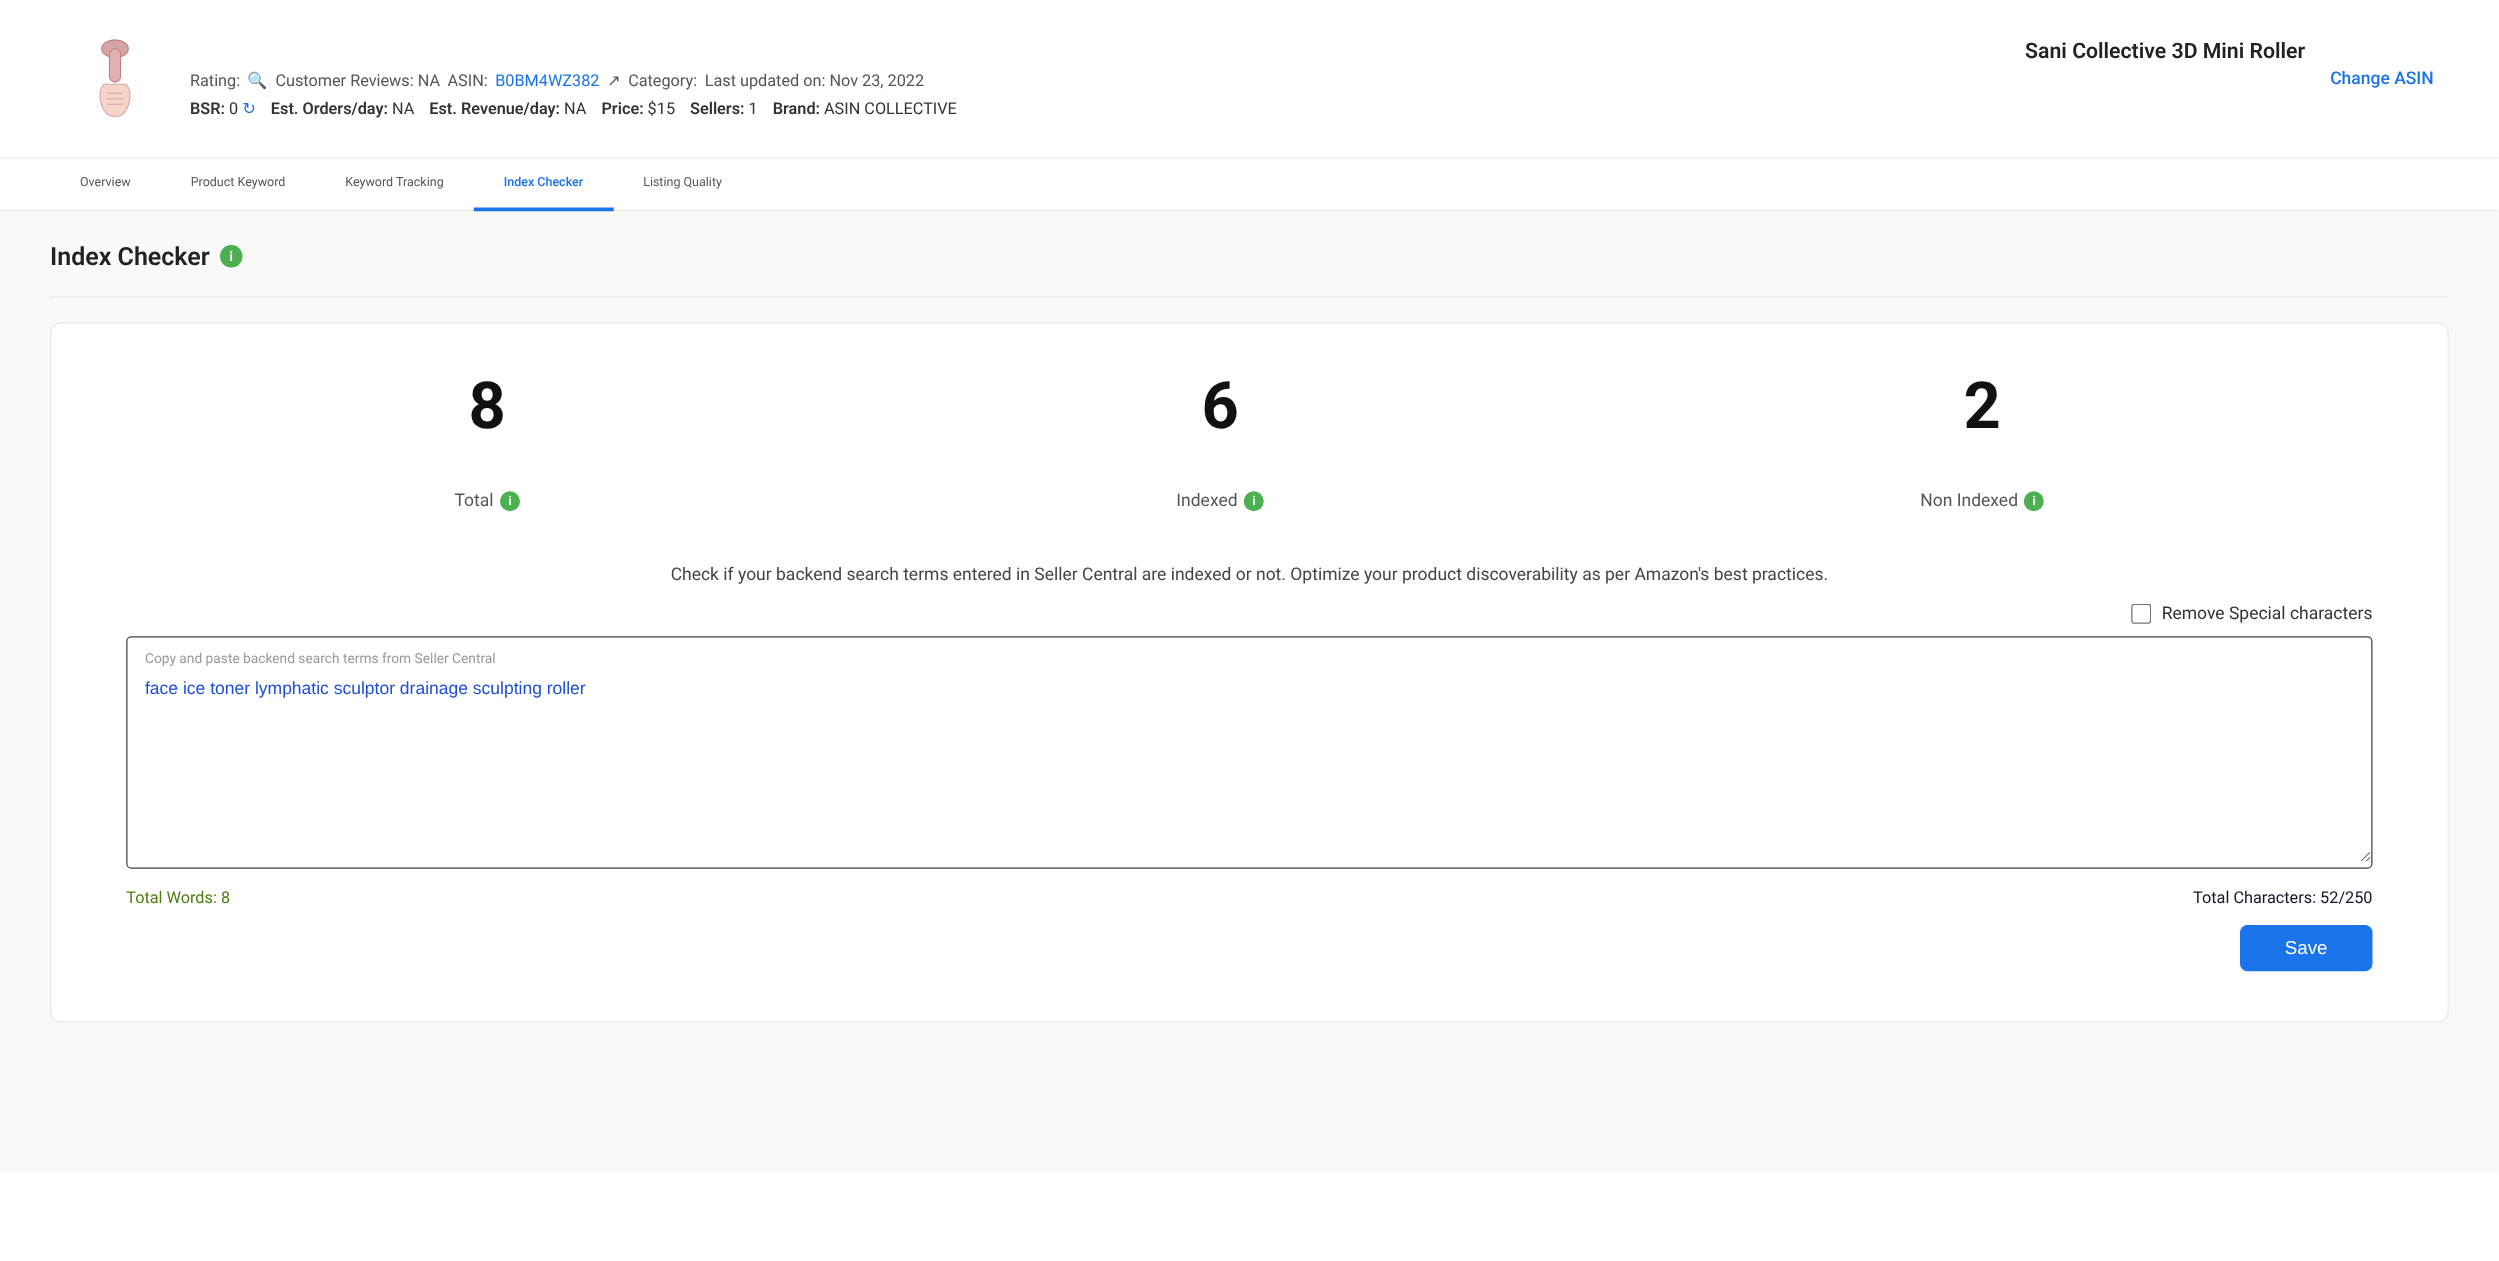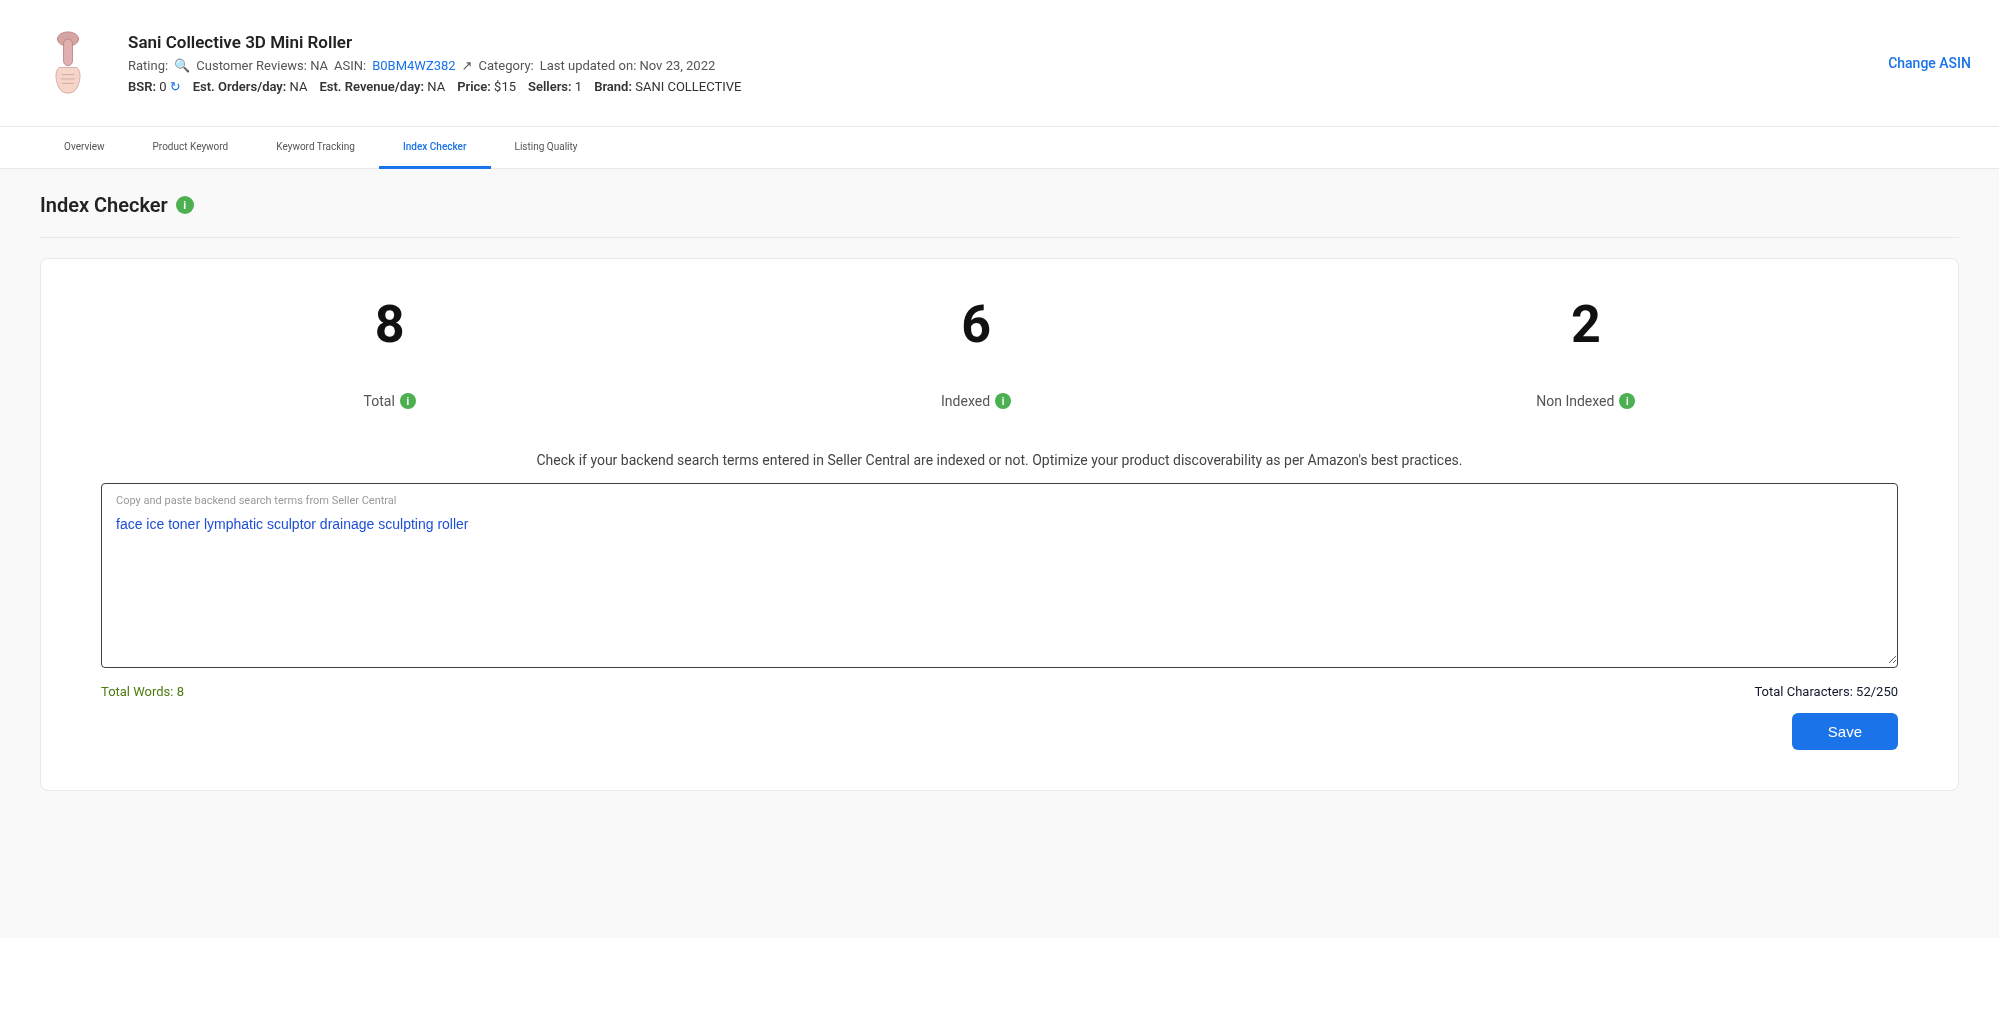--- a/index.html
+++ b/index.html
@@ -2,23 +2,24 @@
 <html><head>
   <meta charset="utf-8">
   <style>
     * { box-sizing: border-box; margin: 0; padding: 0; }
     body { font-family: -apple-system, BlinkMacSystemFont, 'Segoe UI', Roboto, sans-serif; background: #fff; color: #333; font-size: 14px; }
 
     
     .product-header {
       display: flex;
       align-items: center;
-      padding: 18px 28px;
+      padding: 18px 52px;
       border-bottom: 1px solid #e8e8e8;
       gap: 20px;
+      text-align: right;
     }
     .product-image-placeholder {
       width: 80px;
       height: 90px;
       flex-shrink: 0;
       display: flex;
       align-items: center;
       justify-content: center;
       overflow: hidden;
     }
@@ -292,21 +293,21 @@
       <span>↗</span>
       <span>Category:</span>
       <span>Last updated on: Nov 23, 2022</span>
     </div>
     <div class="product-meta-row2">
       <span><strong>BSR:</strong> <span>0</span> <span style="cursor:pointer; color:#1a73e8;">↻</span></span>
       <span><strong>Est. Orders/day:</strong> <span>NA</span></span>
       <span><strong>Est. Revenue/day:</strong> <span>NA</span></span>
       <span><strong>Price:</strong> <span>$15</span></span>
       <span><strong>Sellers:</strong> <span>1</span></span>
-      <span><strong>Brand:</strong> <span>SANI COLLECTIVE</span></span>
+      <span><strong>Brand:</strong> <span>ASIN COLLECTIVE</span></span>
     </div>
   </div>
 
   <a class="change-asin" href="#">Change ASIN</a>
 </div>
 
 <nav class="nav-tabs">
   <a class="nav-tab" href="#">Overview</a>
   <a class="nav-tab" href="#">Product Keyword</a>
   <a class="nav-tab" href="#">Keyword Tracking</a>
@@ -346,20 +347,24 @@
         <div class="stat-number">2</div>
         <div class="stat-label">
           <span>Non Indexed</span>
           <span class="info-icon-small">i</span>
         </div>
       </div>
     </div>
 
     <p class="description-text">Check if your backend search terms entered in Seller Central are indexed or not. Optimize your product discoverability as per Amazon's best practices.</p>
 
+    <div class="checkbox-row">
+      <input type="checkbox" id="remove-special" style="">
+      <label class="checkbox-label" for="remove-special">Remove Special characters</label>
+    </div>
 
     <div class="textarea-container">
       <span class="textarea-label">Copy and paste backend search terms from Seller Central</span>
       <textarea class="search-textarea" id="search-terms" style="">face ice toner lymphatic sculptor drainage sculpting roller</textarea>
     </div>
 
     <div class="footer-row">
       <div class="words-count">
         <span>Total Words:</span>
         <span>8</span>

